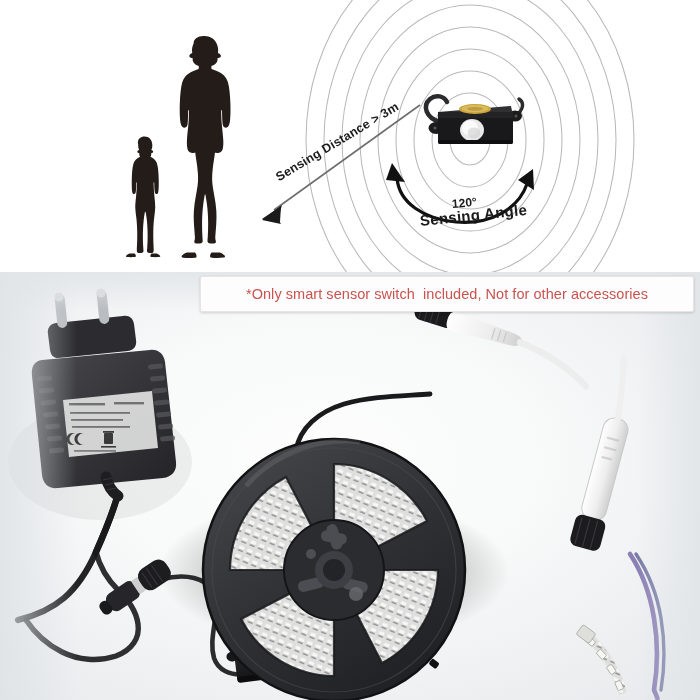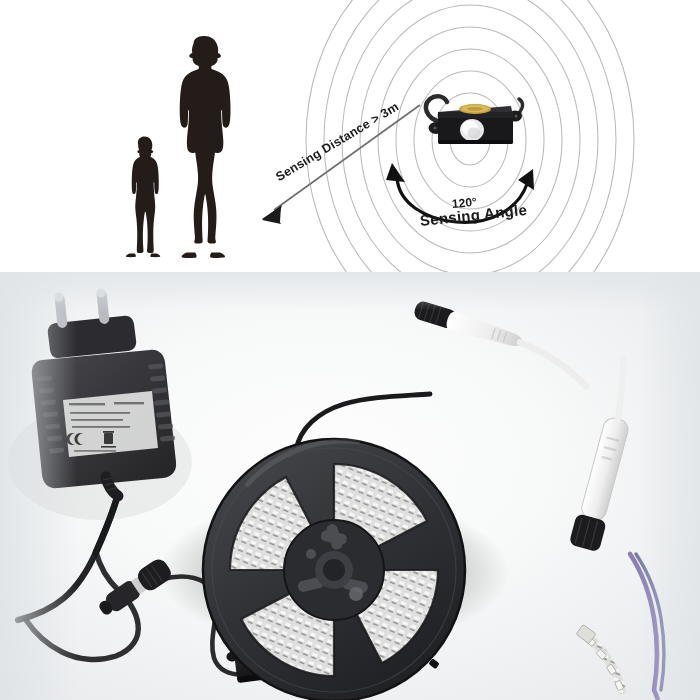--- a/index.html
+++ b/index.html
@@ -243,20 +243,23 @@
       <ellipse cx="60" cy="45" rx="6.5" ry="5.5" fill="#d2d2d4" opacity=".65"></ellipse>
 
       <rect x="24" y="52" width="75" height="4" rx="2" fill="#0e0e10"></rect>
     </svg>
 
     <div class="anno" id="sensing-distance-label">Sensing Distance &gt; 3m</div>
     <div class="anno" id="angle-degrees-label">120°</div>
     <div class="anno" id="sensing-angle-label">Sensing Angle</div>
   </div>
 
+  <div id="notice-banner">
+    <span id="notice-text">*Only smart sensor switch  included, Not for other accessories</span>
+  </div>
 
   <div id="photo-panel">
 
     <svg class="photo-svg" viewBox="0 0 700 428">
       <defs>
         <linearGradient id="adapterBody" x1="0" y1="0" x2="1" y2="1">
           <stop offset="0%" stop-color="#4a4a4e"></stop>
           <stop offset="38%" stop-color="#3a3a3e"></stop>
           <stop offset="100%" stop-color="#232326"></stop>
         </linearGradient>

